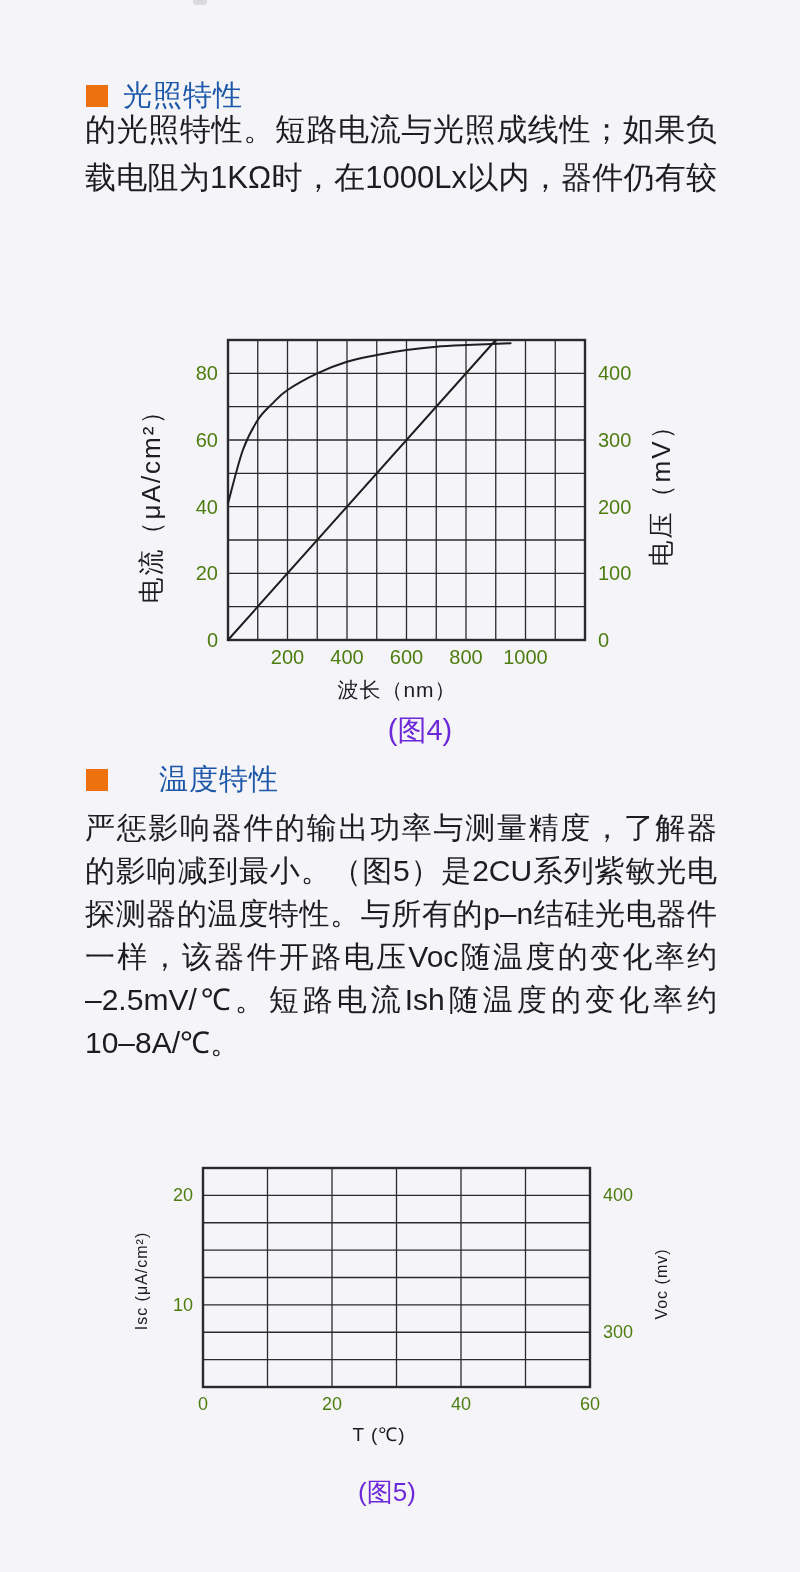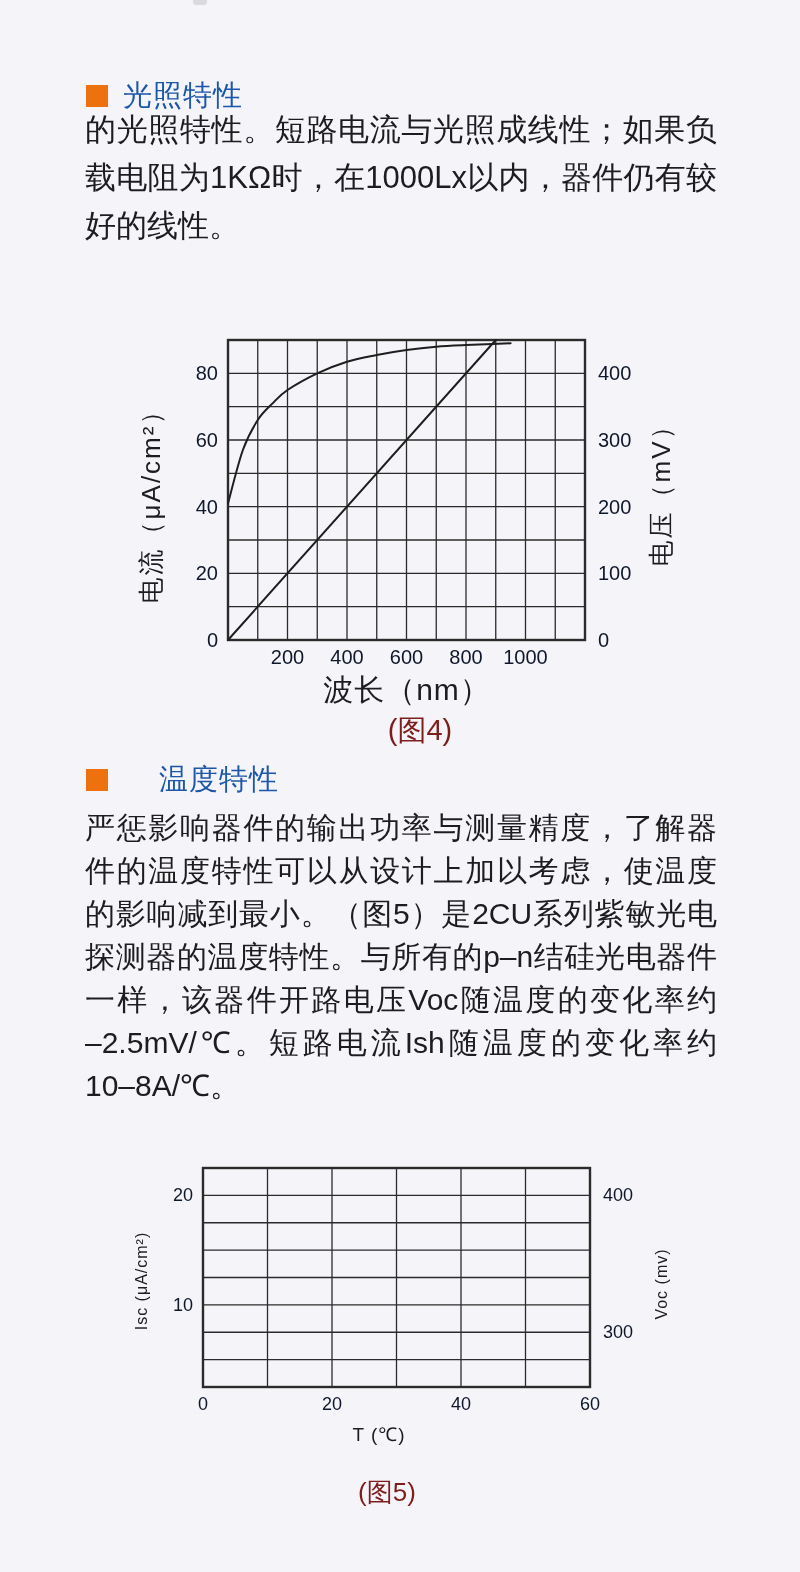--- a/index.html
+++ b/index.html
@@ -29,56 +29,55 @@
   .pline.end{text-align-last:left;}
   #para-0 .pline.first{padding-left:44px;}
   #para-1 .pline.first{padding-left:30px;}
 
   .figure{position:absolute; inset:0; pointer-events:none;}
   .plot-svg{position:absolute; left:0; top:0; width:800px; height:1572px;}
   .gl{stroke:#2b2b2b; stroke-width:1.3;}
   .gb{fill:none; stroke:#2b2b2b; stroke-width:2.4;}
   .gs{fill:none; stroke:#1e1e1e; stroke-width:2; stroke-linecap:round;}
 
-  .tick{position:absolute; color:#0f172a; white-space:nowrap;}
+  .tick{position:absolute; color:#4d7c0f; white-space:nowrap;}
   #fig-0 .tick{font-size:20px; line-height:20px;}
   #fig-1 .tick{font-size:18px; line-height:18px;}
   .tick.tx{transform:translate(-50%,-50%);}
   .tick.tl{width:80px; text-align:right; transform:translate(-100%,-50%);}
   .tick.tr{transform:translate(0,-50%);}
 
   .axis-title{position:absolute; white-space:nowrap; color:#1d1d1f;}
   .axis-title.vert{transform:translate(-50%,-50%) rotate(-90deg);}
   .axis-title.horz{transform:translate(-50%,-50%);}
   #fig0-ylab-l{left:151px; top:500px; font-size:26px; letter-spacing:2px;}
   #fig0-ylab-r{left:661px; top:489px; font-size:26px; letter-spacing:2px;}
-  #fig0-xlab{left:407px; top:690px; font-size:30px; letter-spacing:1px;}
+  #fig0-xlab{left:397px; top:690px; font-size:21px; letter-spacing:1px;}
   #fig1-ylab-l{left:142px; top:1281px; font-size:16px; letter-spacing:1px;}
   #fig1-ylab-r{left:662px; top:1284px; font-size:16px; letter-spacing:1px;}
   #fig1-xlab{left:379px; top:1434px; font-size:19px; letter-spacing:1px;}
-  .fig-caption{position:absolute; transform:translate(-50%,-50%); white-space:nowrap; color:#7f1d1d;text-align:right;}
+  .fig-caption{position:absolute; transform:translate(-50%,-50%); white-space:nowrap; color:#6d28d9;text-align:right;}
   #fig0-cap{left:420px; top:731px; font-size:29px;}
   #fig1-cap{left:387px; top:1492px; font-size:26px;}
 </style>
 </head>
 <body>
 
 <div class="page">
 
   <div class="top-notch"></div>
 
   <header class="sec-head" id="head-0">
     <span class="bullet"></span>
     <span class="sec-title">光照特性</span>
   </header>
 
   <div class="para" id="para-0">
       <div class="pline">的光照特性。短路电流与光照成线性；如果负</div>
       <div class="pline">载电阻为1KΩ时，在1000Lx以内，器件仍有较</div>
-      <div class="pline end">好的线性。</div>
     </div>
 
   <div class="figure" id="fig-0">
       <svg class="plot-svg" viewBox="0 0 800 1572">
         <line class="gl" x1="228" y1="340" x2="228" y2="640"></line>
         <line class="gl" x1="257.75" y1="340" x2="257.75" y2="640"></line>
         <line class="gl" x1="287.5" y1="340" x2="287.5" y2="640"></line>
         <line class="gl" x1="317.25" y1="340" x2="317.25" y2="640"></line>
         <line class="gl" x1="347" y1="340" x2="347" y2="640"></line>
         <line class="gl" x1="376.75" y1="340" x2="376.75" y2="640"></line>
@@ -124,21 +123,20 @@
       <div class="tick tr" style="left: 598px; top: 373.333px;">400</div>
     </div>
 
   <header class="sec-head" id="head-1">
     <span class="bullet"></span>
     <span class="sec-title">温度特性</span>
   </header>
 
   <div class="para" id="para-1">
       <div class="pline">严惩影响器件的输出功率与测量精度，了解器</div>
-      <div class="pline">件的温度特性可以从设计上加以考虑，使温度</div>
       <div class="pline">的影响减到最小。（图5）是2CU系列紫敏光电</div>
       <div class="pline">探测器的温度特性。与所有的p–n结硅光电器件</div>
       <div class="pline">一样，该器件开路电压Voc随温度的变化率约</div>
       <div class="pline">–2.5mV/℃。短路电流Ish随温度的变化率约</div>
       <div class="pline end">10–8A/℃。</div>
     </div>
 
   <div class="figure" id="fig-1">
       <svg class="plot-svg" viewBox="0 0 800 1572">
         <line class="gl" x1="203" y1="1168" x2="203" y2="1387"></line>

